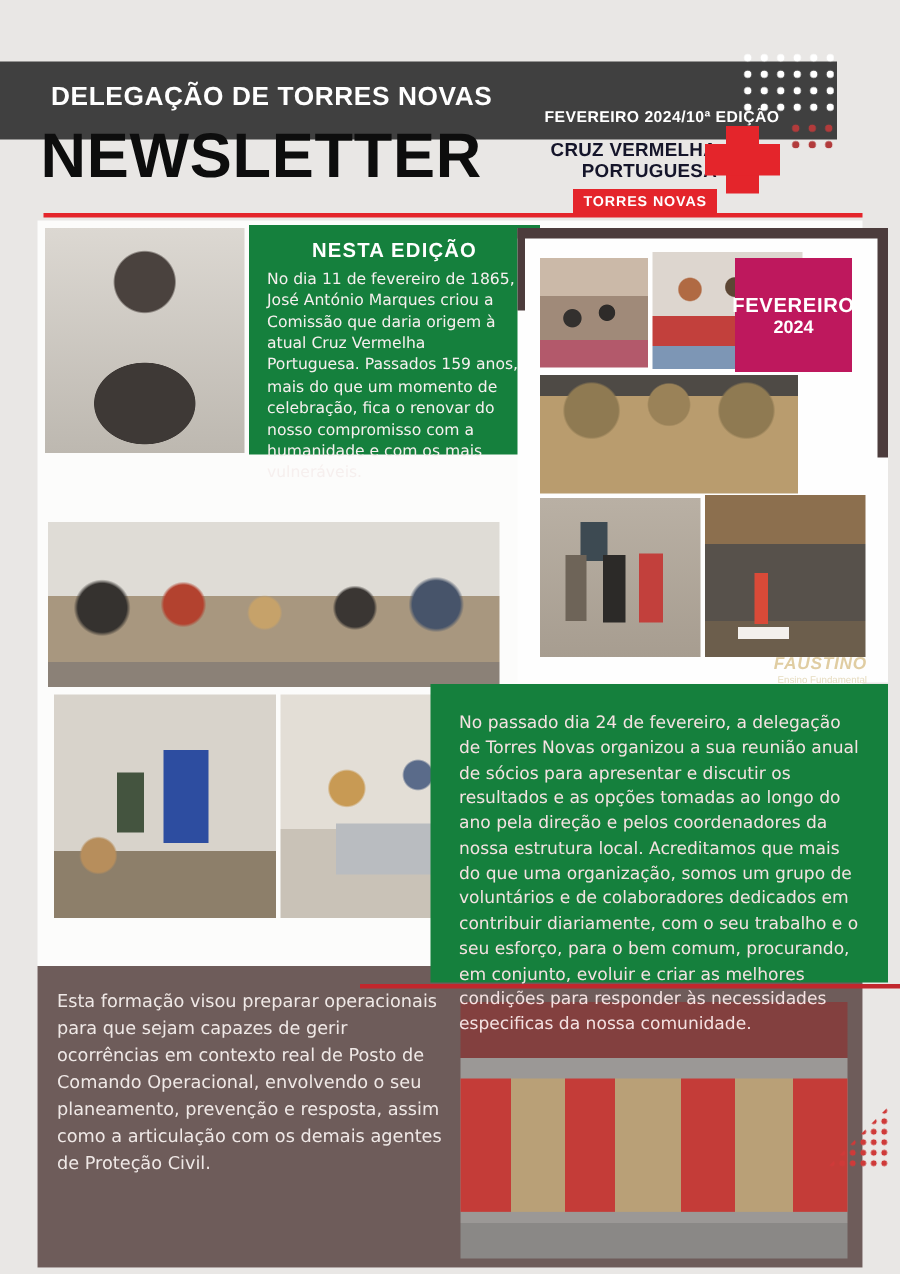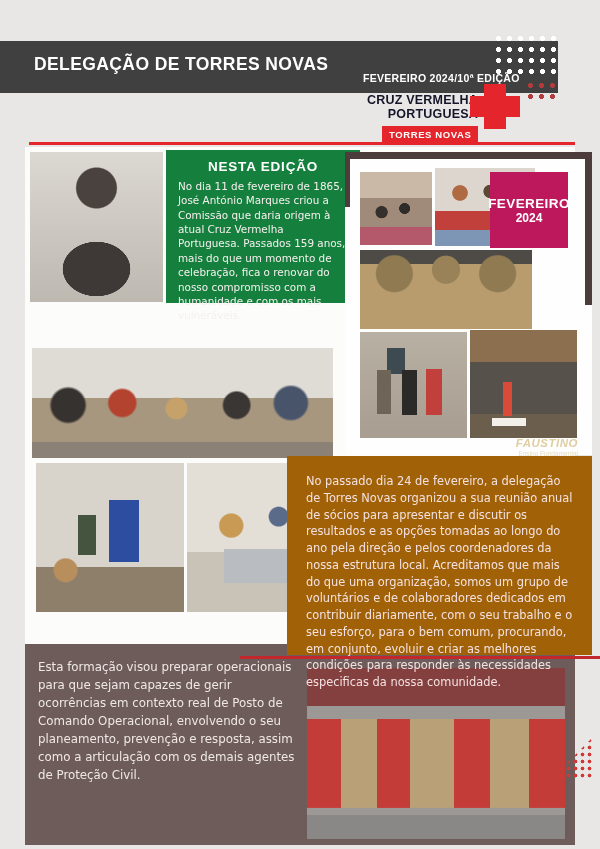--- a/index.html
+++ b/index.html
@@ -164,21 +164,21 @@
     background:
       linear-gradient(#b9bcc0 0 0) 55% 75%/90px 34px no-repeat,
       radial-gradient(circle at 28% 42%, #c89a54 0 8%, transparent 9%),
       radial-gradient(circle at 58% 36%, #5a6b8a 0 7%, transparent 8%),
       linear-gradient(180deg,#e3ded6 0 60%, #c9c2b7 60%);
   }
 
   
   .reuniao{
     left:287px; top:456px; width:305px; height:199px;
-    background:#a16207; color:#f4e1e1; box-sizing:border-box;
+    background:#15803d; color:#f4e1e1; box-sizing:border-box;
     padding:17px 19px; font-size:11.4px; line-height:1.47; z-index:6;
   }
   .underline2{ left:240px; top:656px; width:360px; height:2.5px; background:#c1272d; z-index:7; }
 
   
   .bottom{ left:25px; top:644px; width:550px; height:201px; background:#6e5c5a; }
   .curso{
     left:38px; top:659px; width:263px; color:#efe8e6;
     font-size:11.8px; line-height:1.52;
   }
@@ -201,20 +201,21 @@
 
 <div class="page">
 
   <div class="abs topbar">
     <div class="topbar-title">DELEGAÇÃO DE TORRES NOVAS</div>
     <div class="topbar-edition">FEVEREIRO 2024/10ª EDIÇÃO</div>
   </div>
   <div class="abs dots-white"></div>
   <div class="abs dots-red"></div>
 
+  <div class="abs newsletter-title">NEWSLETTER</div>
   <div class="abs logo-text">
     <div>CRUZ VERMELHA</div>
     <div>PORTUGUESA</div>
   </div>
   <div class="abs cross">
     <div class="v"></div>
       <div class="h"></div>
   </div>
   <div class="abs local-badge">TORRES NOVAS</div>
   <div class="abs divider"></div>

